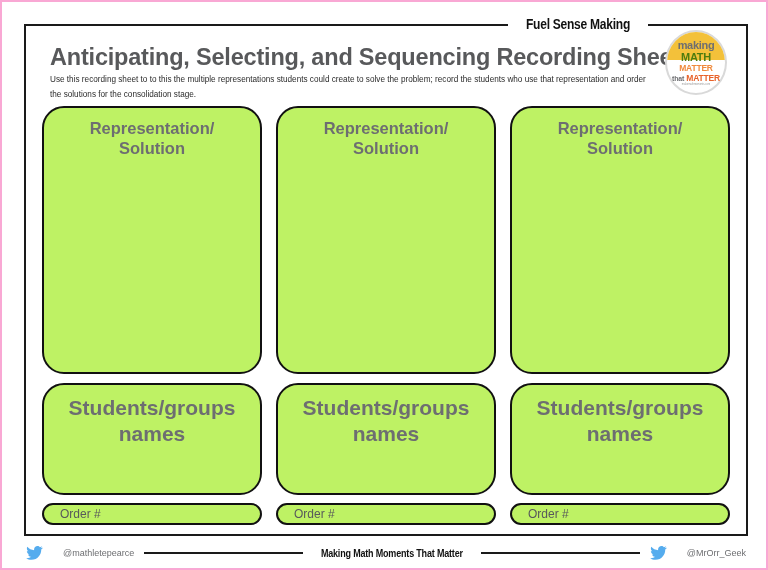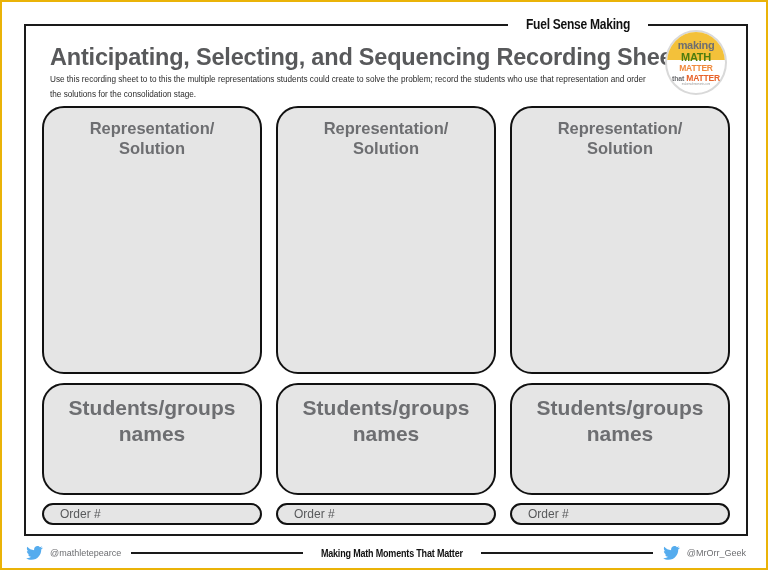--- a/index.html
+++ b/index.html
@@ -14,21 +14,21 @@
     overflow: hidden;
   }
 
   
   #page {
     position: relative;
     width: 768px;
     height: 570px;
     box-sizing: border-box;
     background: #ffffff;
-    border: 2px solid #eab308;
+    border: 2px solid #f9a8d4;
   }
 
   
   .frame-line {
     position: absolute;
     background: #1a1a1a;
   }
   #frame-left   { left: 22px;  top: 22px;  width: 2px;  height: 512px; }
   #frame-right  { left: 744px; top: 22px;  width: 2px;  height: 512px; }
   #frame-bottom { left: 22px;  top: 532px; width: 724px; height: 2px; }
@@ -137,21 +137,21 @@
   }
   .column {
     width: 220px;
     height: 100%;
     display: flex;
     flex-direction: column;
   }
 
   .card {
     box-sizing: border-box;
-    background: #e5e5e5;
+    background: #bef264;
     border: 2.6px solid #111111;
     border-radius: 22px;
     color: #6d6e71;
     font-weight: bold;
     text-align: center;
   }
   .card-rep {
     height: 268px;
     padding-top: 10px;
     font-size: 16.5px;
@@ -184,21 +184,21 @@
     left: 24px;
     top: 534px;
     width: 720px;
     height: 34px;
     display: flex;
     align-items: center;
   }
   .footer-side {
     display: flex;
     align-items: center;
-    gap: 7px;
+    gap: 20px;
     white-space: nowrap;
   }
   .handle {
     font-size: 9px;
     color: #6d6e71;
   }
   .rule {
     flex: 1;
     height: 2px;
     background: #1a1a1a;

